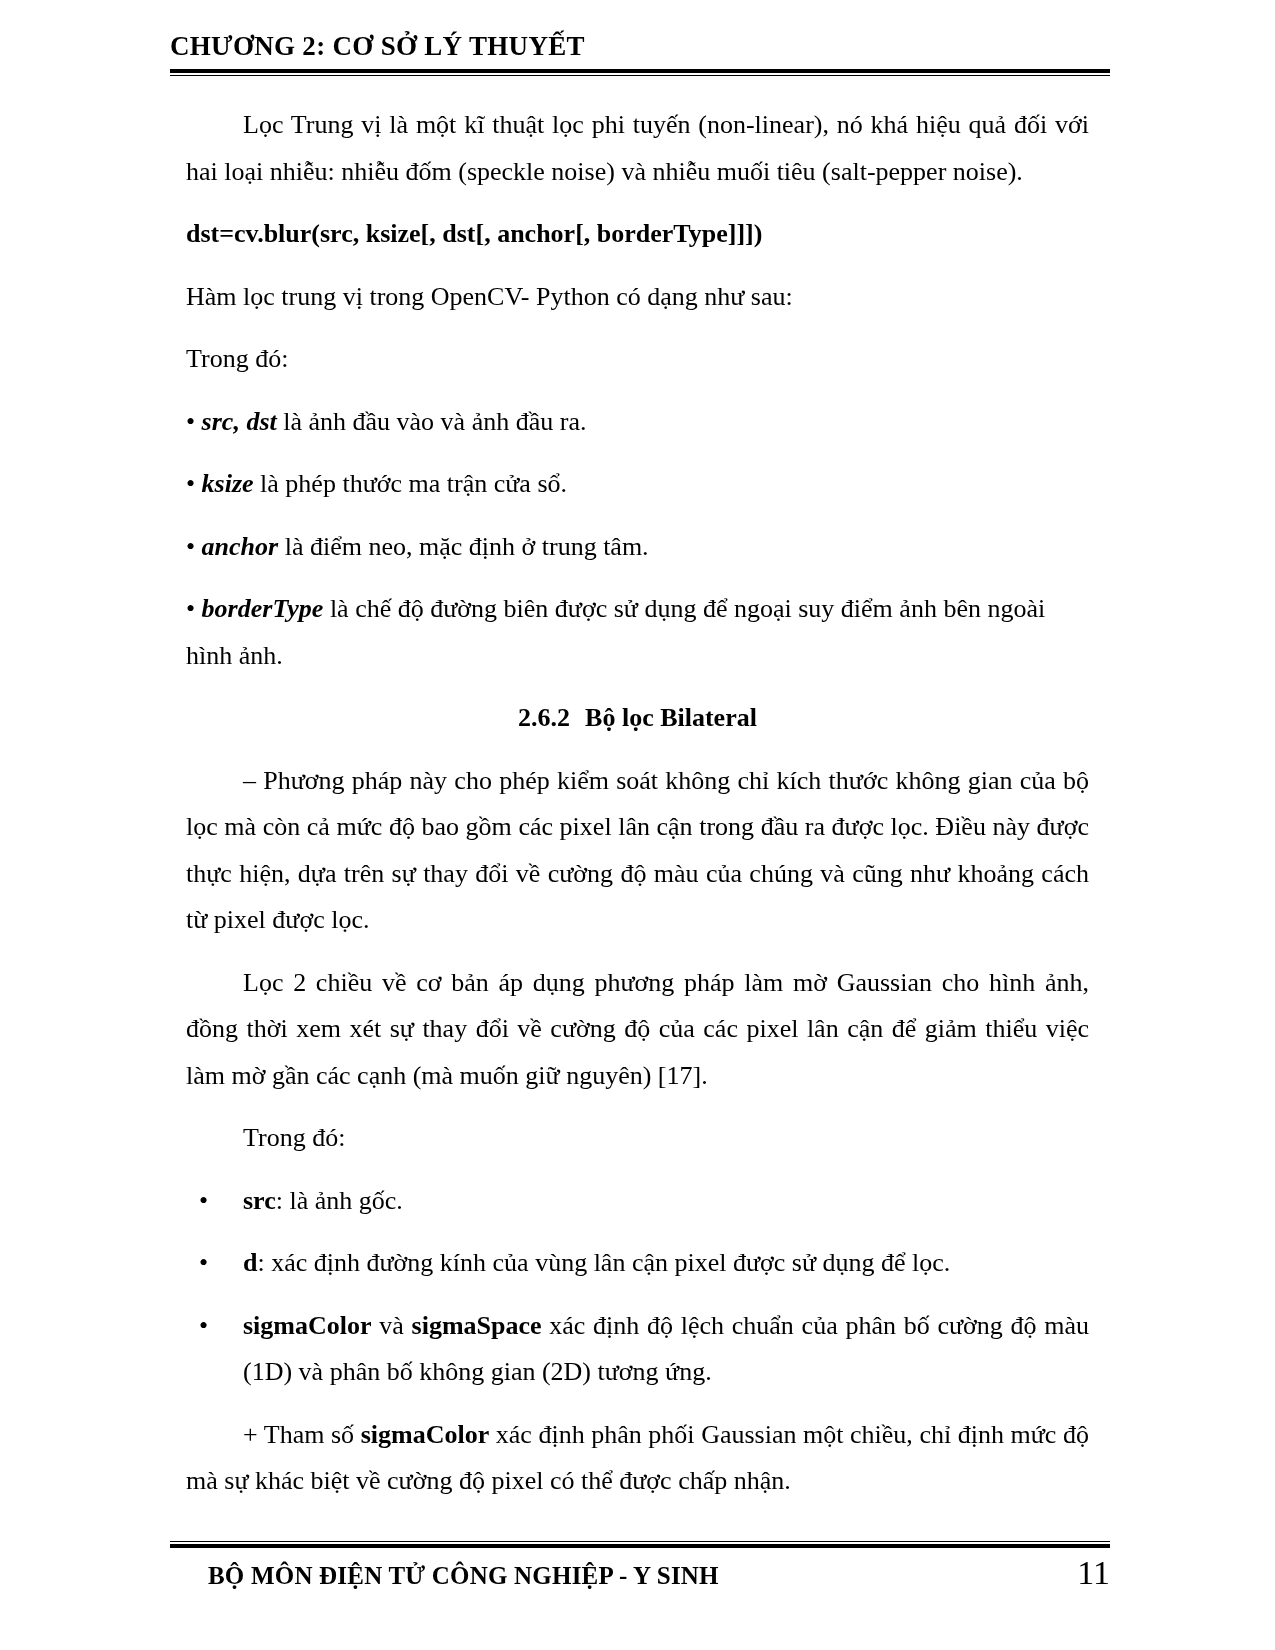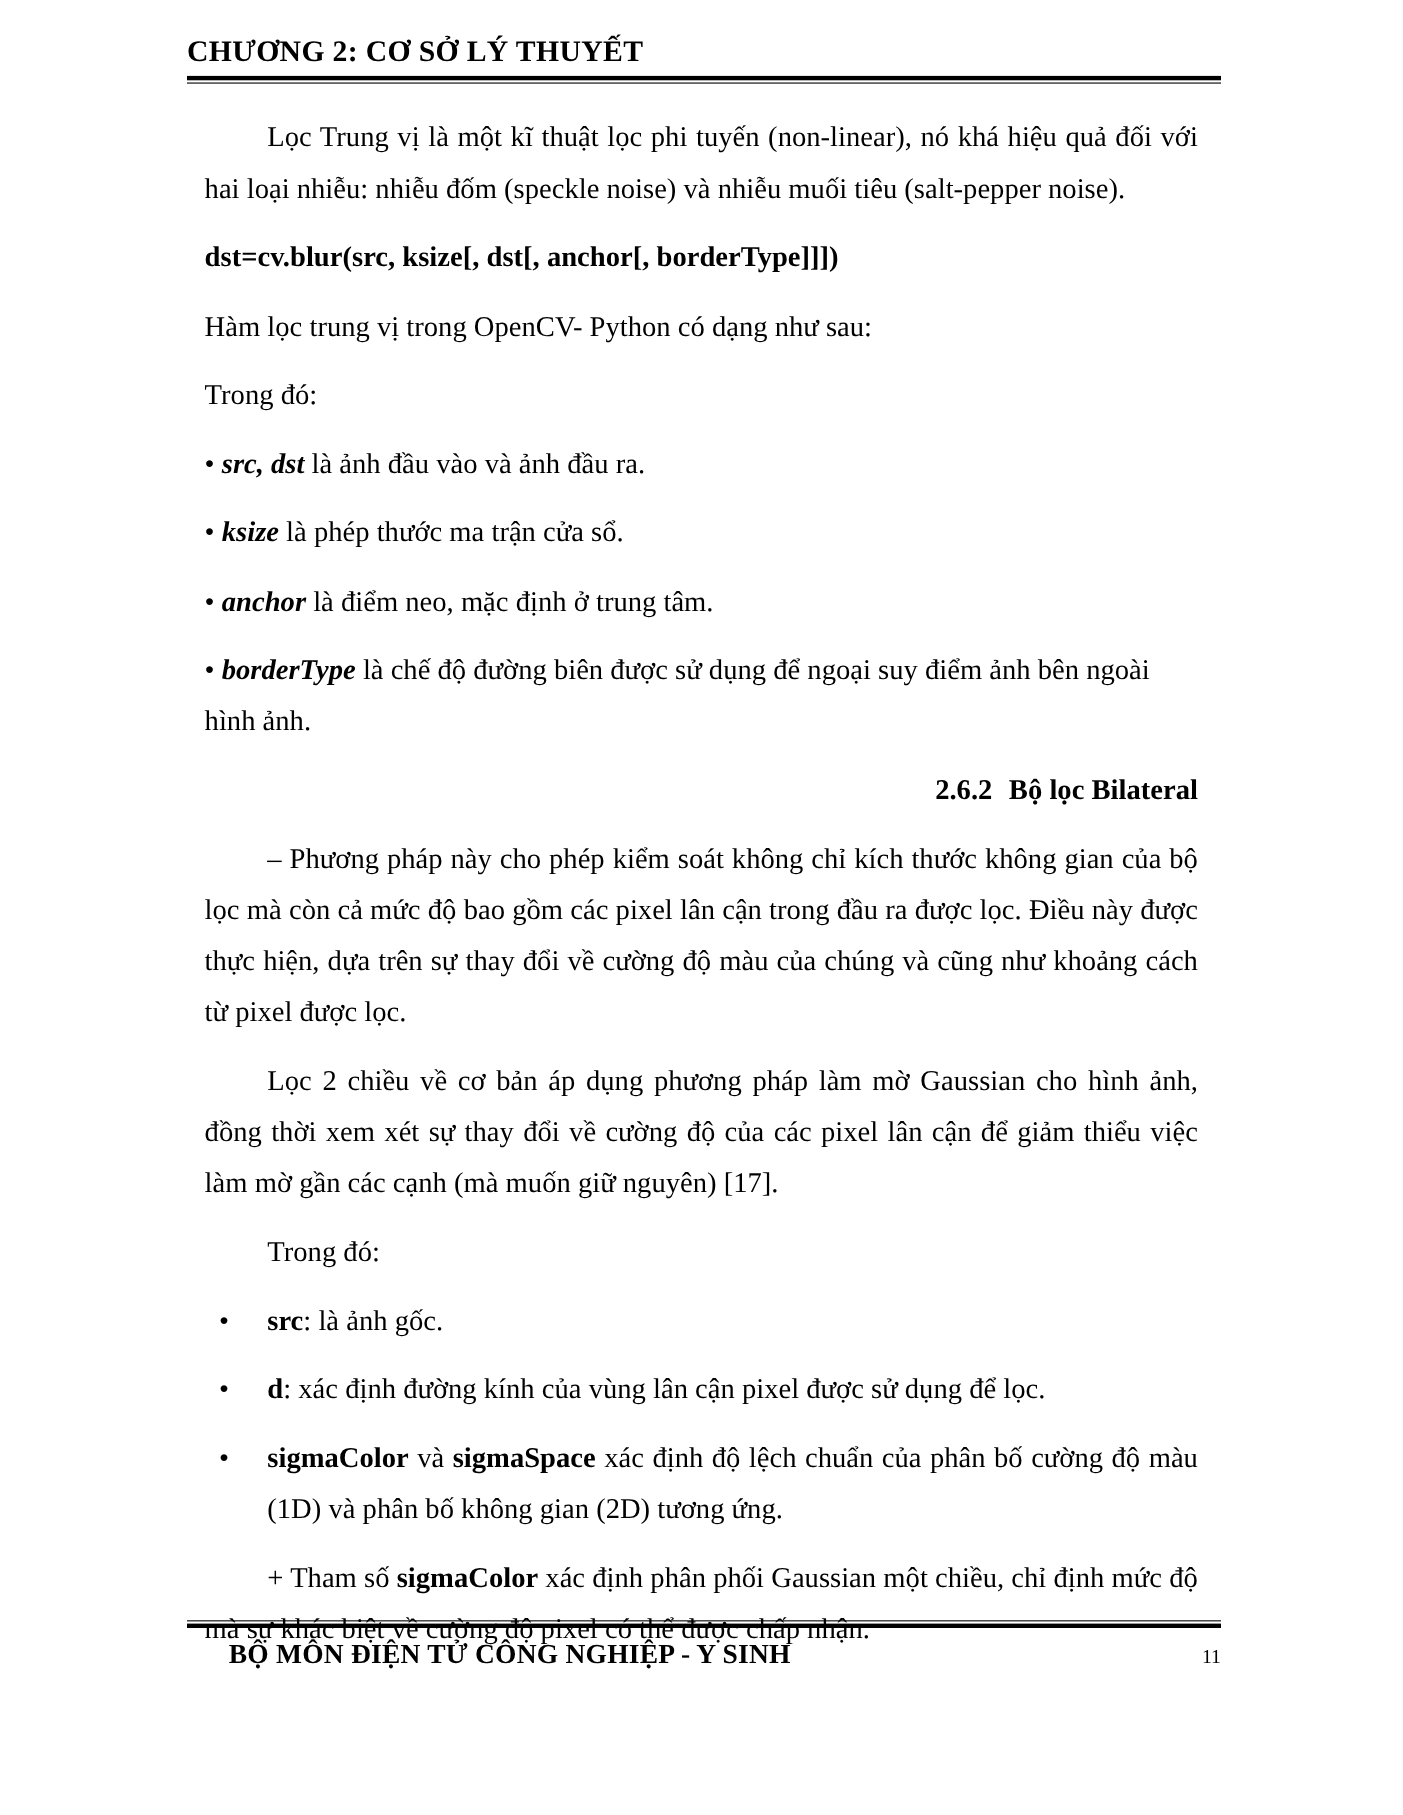--- a/index.html
+++ b/index.html
@@ -31,42 +31,42 @@
     position: absolute;
     left: 170px;
     top: 86px;
     width: 935px;
     font-size: 26px;
     line-height: 46.5px;
     text-align: justify;
   }
   .block { margin: 16px; }
   .para.indent { text-indent: 57px; }
-  .heading { font-weight: 700; text-align: right; }
+  .heading { font-weight: 700; text-align: center; }
   .heading-num { margin-right: 15px; }
   .b { font-weight: 700; }
   .i { font-style: italic; }
   .li { display: flex; }
   .li-bullet { flex: 0 0 57px; box-sizing: border-box; padding-left: 13px; }
   .li-text { flex: 1 1 auto; text-align: justify; }
 
   
-  .page-footer { position: absolute; left: 170px; top: 1473px; width: 940px; }
+  .page-footer { position: absolute; left: 170px; top: 1541px; width: 940px; }
   .footer-rule-thin  { height: 1px; background: #000; }
   .footer-rule-thick { height: 4px; background: #000; margin-top: 2px; }
   .footer-row {
     display: flex;
     justify-content: space-between;
     align-items: baseline;
     margin-top: 9px;
     font-size: 25px;
     line-height: 32px;
   }
   .footer-dept { font-weight: 700; margin-left: 38px; letter-spacing: 0.2px; }
-  .footer-page-number { font-size: 18px; }
+  .footer-page-number { font-size: 34px; }
 </style>
 </head>
 <body>
 
 <div class="page">
 
   <header class="page-header">
     <div class="chapter-title">CHƯƠNG 2: CƠ SỞ LÝ THUYẾT</div>
     <div class="rule rule-thick"></div>
     <div class="rule rule-thin"></div>

